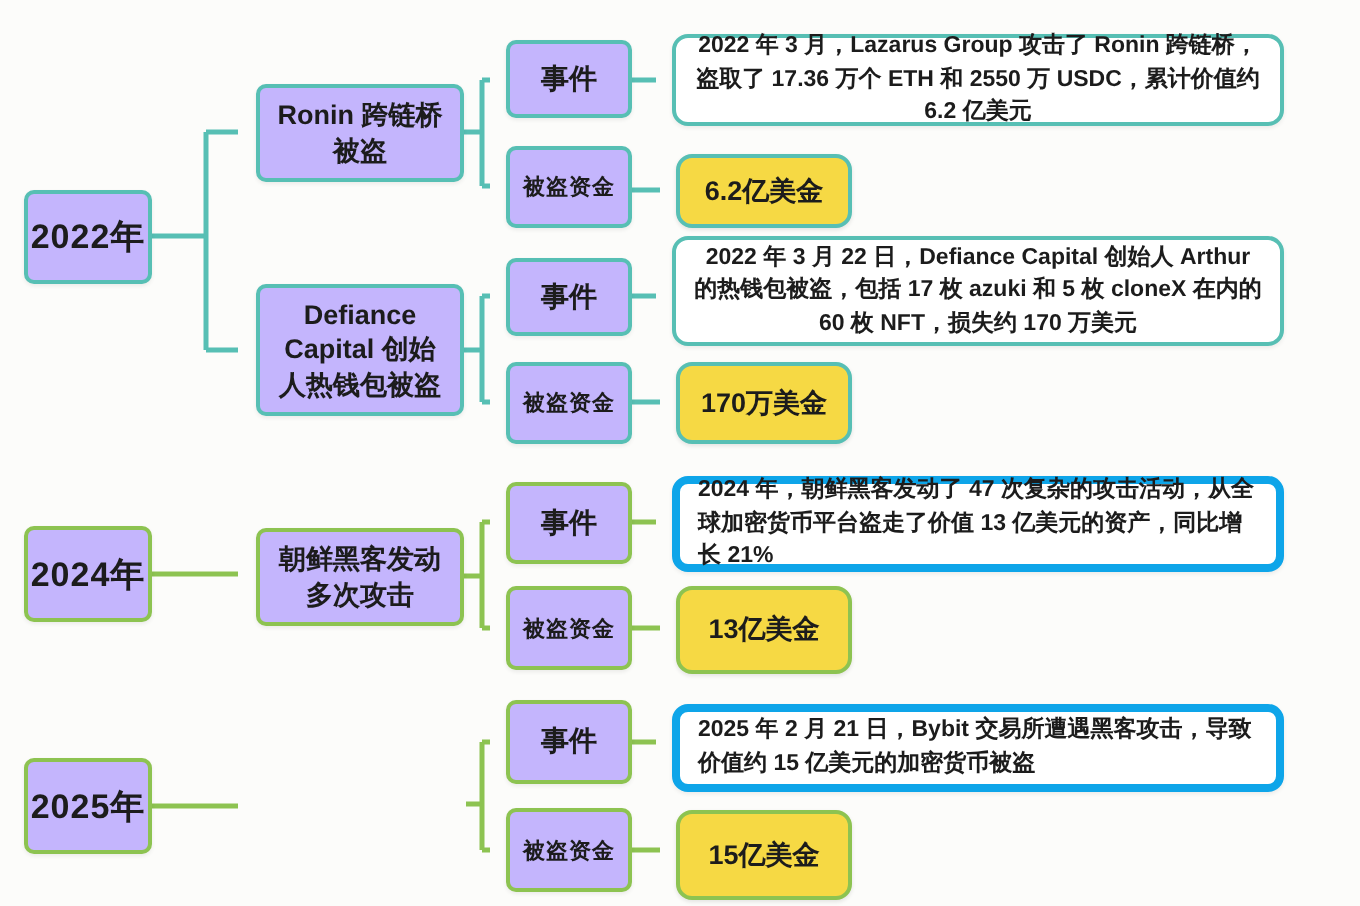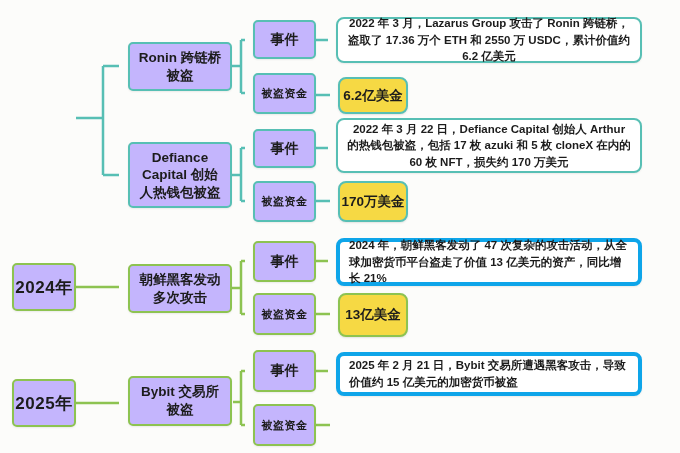--- a/index.html
+++ b/index.html
@@ -12,21 +12,21 @@
   .green{border:2.5px solid #8dc351;}
   .year{font-size:17px;font-weight:bold;letter-spacing:0.5px;}
   .topic{font-size:13.5px;font-weight:bold;line-height:1.3;padding:2px 6px;}
   .lbl{font-size:14px;font-weight:bold;}
   .lbl-sm{font-size:11px;font-weight:bold;letter-spacing:0.5px;}
   .desc{position:absolute;left:336px;width:306px;background:#ffffff;box-sizing:border-box;
         border-radius:8px;padding:5px 9px;font-size:11.5px;font-weight:600;line-height:1.45;
         text-align:left;display:flex;align-items:center;box-shadow:0 1px 2px rgba(0,0,0,0.07);}
   .desc.teal{border:2px solid #57bfb4;text-align:center;}
   .desc.green{border:4px solid #0ea5e9;}
-  .amount{position:absolute;left:338px;width:70px;background:#f6d944;box-sizing:border-box;
+  .amount{position:absolute;left:338px;width:88px;background:#f6d944;box-sizing:border-box;
           border-radius:8px;display:flex;align-items:center;justify-content:center;
           font-size:13.5px;font-weight:bold;box-shadow:0 1px 2px rgba(0,0,0,0.1);}
   .amount.teal{border:2.5px solid #57bfb4;}
   .amount.green{border:2.5px solid #8dc351;}
   svg.connectors{position:absolute;left:0;top:0;width:680px;height:453px;pointer-events:none;}
   svg.connectors path{fill:none;stroke-width:2.5px;stroke-linecap:butt;}
   .t{stroke:#57bfb4;}
   .g{stroke:#8dc351;}
 </style>
 </head>
@@ -74,39 +74,40 @@
 
     <path class="g" d="M76,403 L119,403" marker-end="url(#arrG)"></path>
     <path class="g" d="M233,402 L241,402"></path>
     <path class="g" d="M241,371 L241,425"></path>
     <path class="g" d="M241,371 L245,371" marker-end="url(#arrG)"></path>
     <path class="g" d="M241,425 L245,425" marker-end="url(#arrG)"></path>
     <path class="g" d="M316,371 L328,371" marker-end="url(#arrG)"></path>
     <path class="g" d="M316,425 L330,425" marker-end="url(#arrG)"></path>
   </svg>
 
+  <div class="bx teal year" style="left:12px;top:95px;width:64px;height:47px;">2022年</div>
   <div class="bx green year" style="left:12px;top:263px;width:64px;height:48px;">2024年</div>
   <div class="bx green year" style="left:12px;top:379px;width:64px;height:48px;">2025年</div>
 
   <div class="bx teal topic" style="left:128px;top:42px;width:104px;height:49px;">Ronin 跨链桥被盗</div>
   <div class="bx teal topic" style="left:128px;top:142px;width:104px;height:66px;">Defiance Capital 创始人热钱包被盗</div>
   <div class="bx green topic" style="left:128px;top:264px;width:104px;height:49px;">朝鲜黑客发动多次攻击</div>
-  <div class="bx green topic" style="left:128px;top:376px;width:104px;height:50px;">Bybit 交易所被盗</div>
 
   <div class="bx teal lbl" style="left:253px;top:20px;width:63px;height:39px;">事件</div>
   <div class="bx teal lbl-sm" style="left:253px;top:73px;width:63px;height:41px;">被盗资金</div>
   <div class="bx teal lbl" style="left:253px;top:129px;width:63px;height:39px;">事件</div>
   <div class="bx teal lbl-sm" style="left:253px;top:181px;width:63px;height:41px;">被盗资金</div>
   <div class="bx green lbl" style="left:253px;top:241px;width:63px;height:41px;">事件</div>
   <div class="bx green lbl-sm" style="left:253px;top:293px;width:63px;height:42px;">被盗资金</div>
   <div class="bx green lbl" style="left:253px;top:350px;width:63px;height:42px;">事件</div>
   <div class="bx green lbl-sm" style="left:253px;top:404px;width:63px;height:42px;">被盗资金</div>
 
   <div class="desc teal" style="top:17px;height:46px;">2022 年 3 月，Lazarus Group 攻击了 Ronin 跨链桥，盗取了 17.36 万个 ETH 和 2550 万 USDC，累计价值约 6.2 亿美元</div>
   <div class="desc teal" style="top:118px;height:55px;">2022 年 3 月 22 日，Defiance Capital 创始人 Arthur 的热钱包被盗，包括 17 枚 azuki 和 5 枚 cloneX 在内的 60 枚 NFT，损失约 170 万美元</div>
   <div class="desc green" style="top:238px;height:48px;">2024 年，朝鲜黑客发动了 47 次复杂的攻击活动，从全球加密货币平台盗走了价值 13 亿美元的资产，同比增长 21%</div>
   <div class="desc green" style="top:352px;height:44px;">2025 年 2 月 21 日，Bybit 交易所遭遇黑客攻击，导致价值约 15 亿美元的加密货币被盗</div>
 
   <div class="amount teal" style="top:77px;height:37px;">6.2亿美金</div>
   <div class="amount teal" style="top:181px;height:41px;text-align:right;">170万美金</div>
   <div class="amount green" style="top:293px;height:44px;">13亿美金</div>
+  <div class="amount green" style="top:405px;height:45px;">15亿美金</div>
 
 </div>
 
 </body></html>

